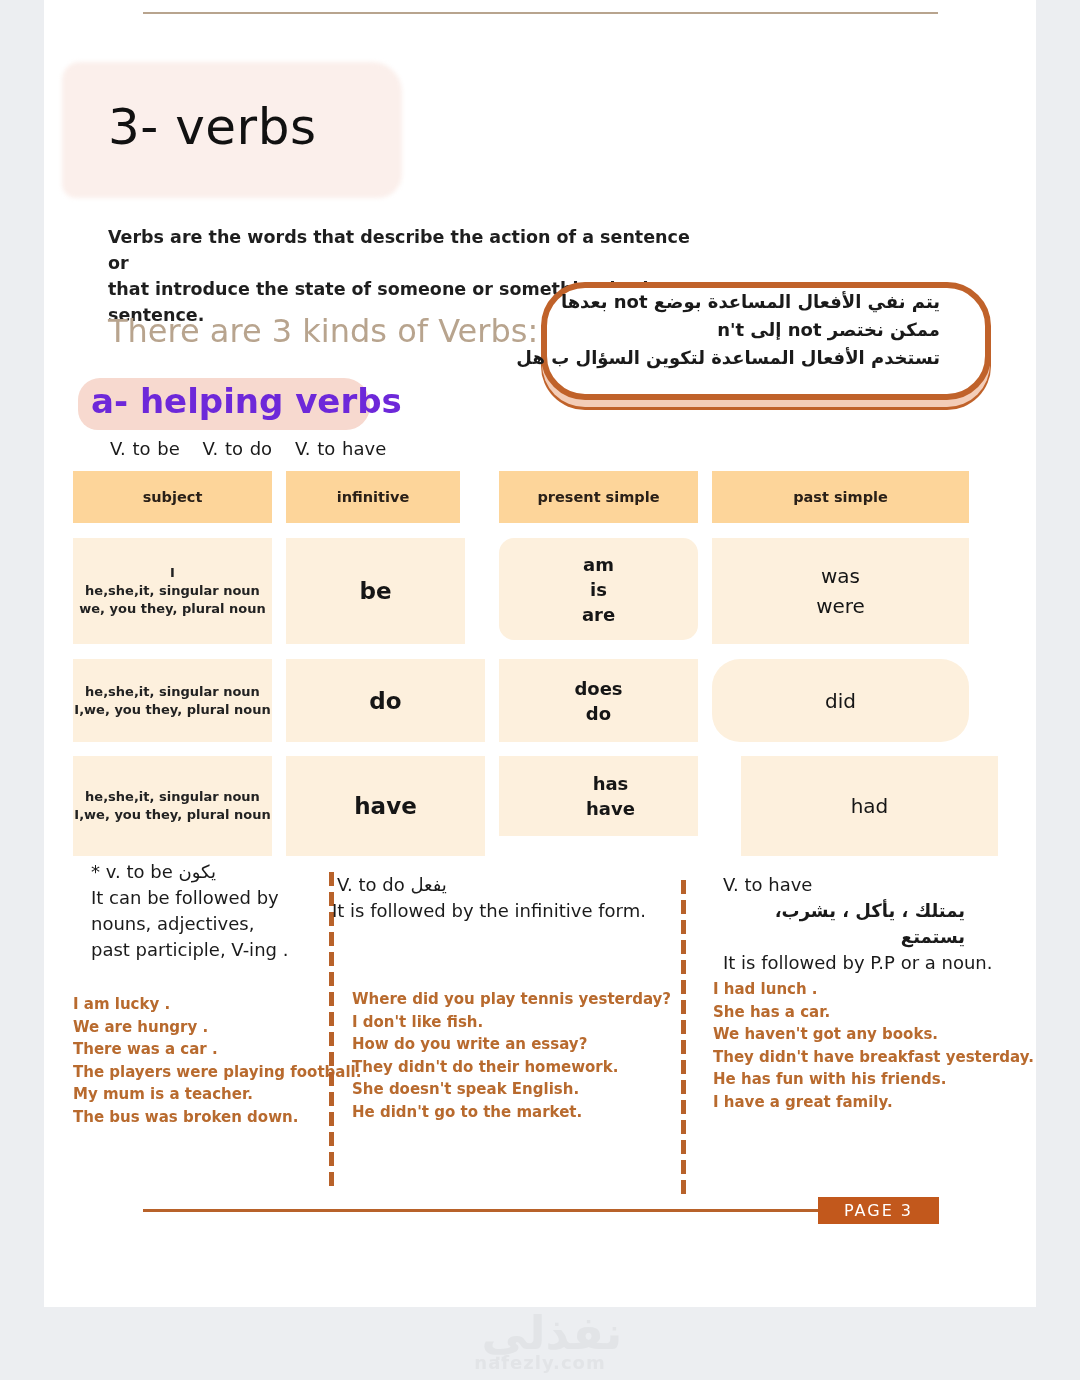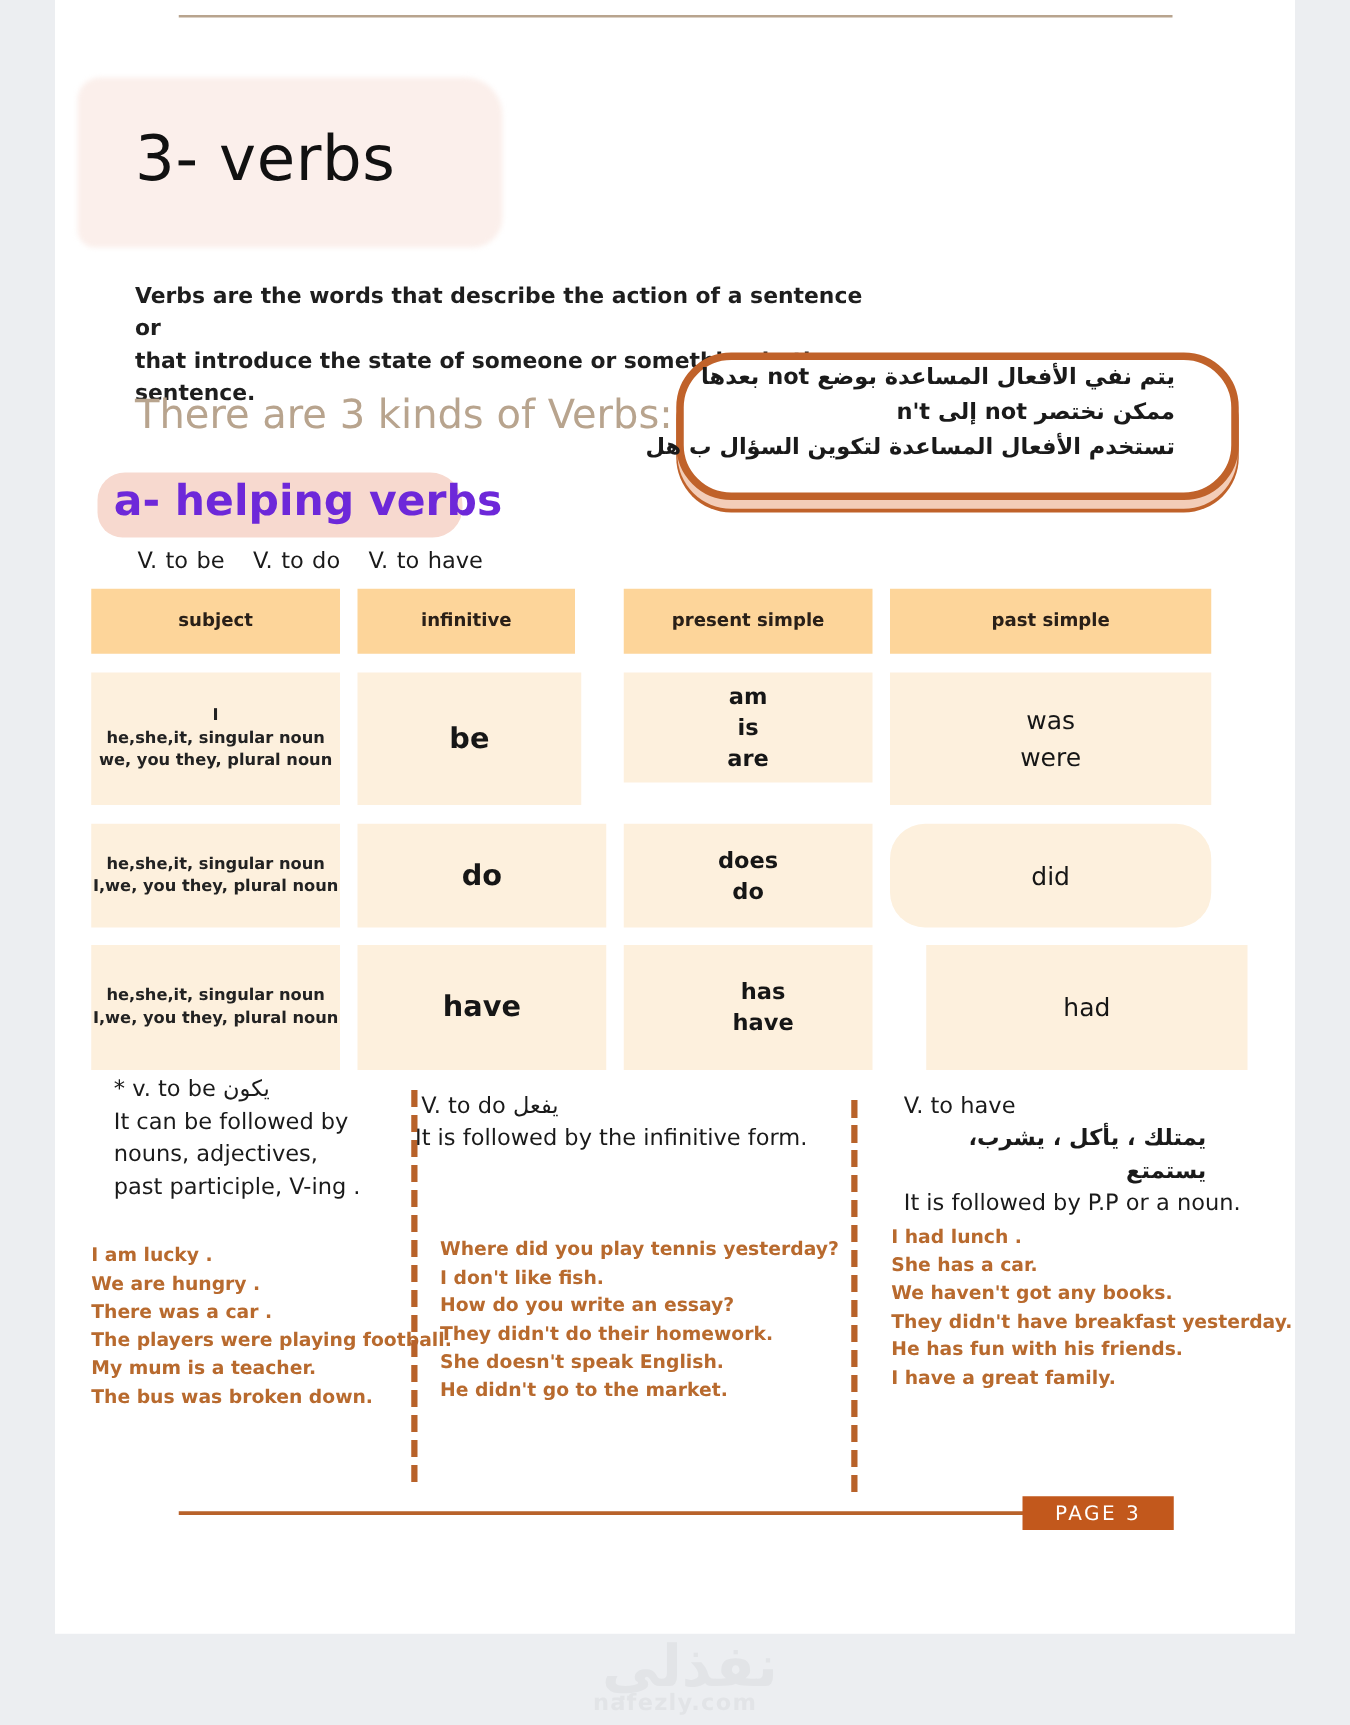--- a/index.html
+++ b/index.html
@@ -150,21 +150,21 @@
 <div class="cell head" style="left:712px;top:471px;width:257px;height:52px;">past simple</div>
 
 <div class="cell small" style="left:73px;top:538px;width:199px;height:106px;">
   <div class="lines">
     <span>I</span>
     <span>he,she,it, singular noun</span>
     <span>we, you they, plural noun</span>
   </div>
 </div>
 <div class="cell big" style="left:286px;top:538px;width:179px;height:106px;">be</div>
-<div class="cell med" style="left:499px;top:538px;width:199px;height:88px;">
+<div class="cell med" style="left:499px;top:538px;width:199px;height:102px;border-radius:15px;">
   <div class="lines">
     <span>am</span>
     <span>is</span>
     <span>are</span>
   </div>
 </div>
 <div class="cell pastmed" style="left:712px;top:538px;width:257px;height:106px;">
   <div class="lines">
     <span>was</span>
     <span>were</span>
@@ -186,21 +186,21 @@
 </div>
 <div class="cell pastmed" style="left:712px;top:659px;width:257px;height:83px;border-radius:28px;">did</div>
 
 <div class="cell small" style="left:73px;top:756px;width:199px;height:100px;">
   <div class="lines">
     <span>he,she,it, singular noun</span>
     <span>I,we, you they, plural noun</span>
   </div>
 </div>
 <div class="cell big" style="left:286px;top:756px;width:199px;height:100px;">have</div>
-<div class="cell med" style="left:499px;top:756px;width:199px;height:100px;padding-left:24px;">
+<div class="cell med" style="left:499px;top:756px;width:199px;height:80px;padding-left:24px;">
   <div class="lines">
     <span>has</span>
     <span>have</span>
   </div>
 </div>
 <div class="cell pastmed" style="left:712px;top:756px;width:257px;height:100px;margin-left:29px;">had</div>
 
 <div class="abs col-text" style="left:91px;top:859px;width:230px;">
   <div>*  v. to be  يكون</div>
   <div>It can be followed by</div>

